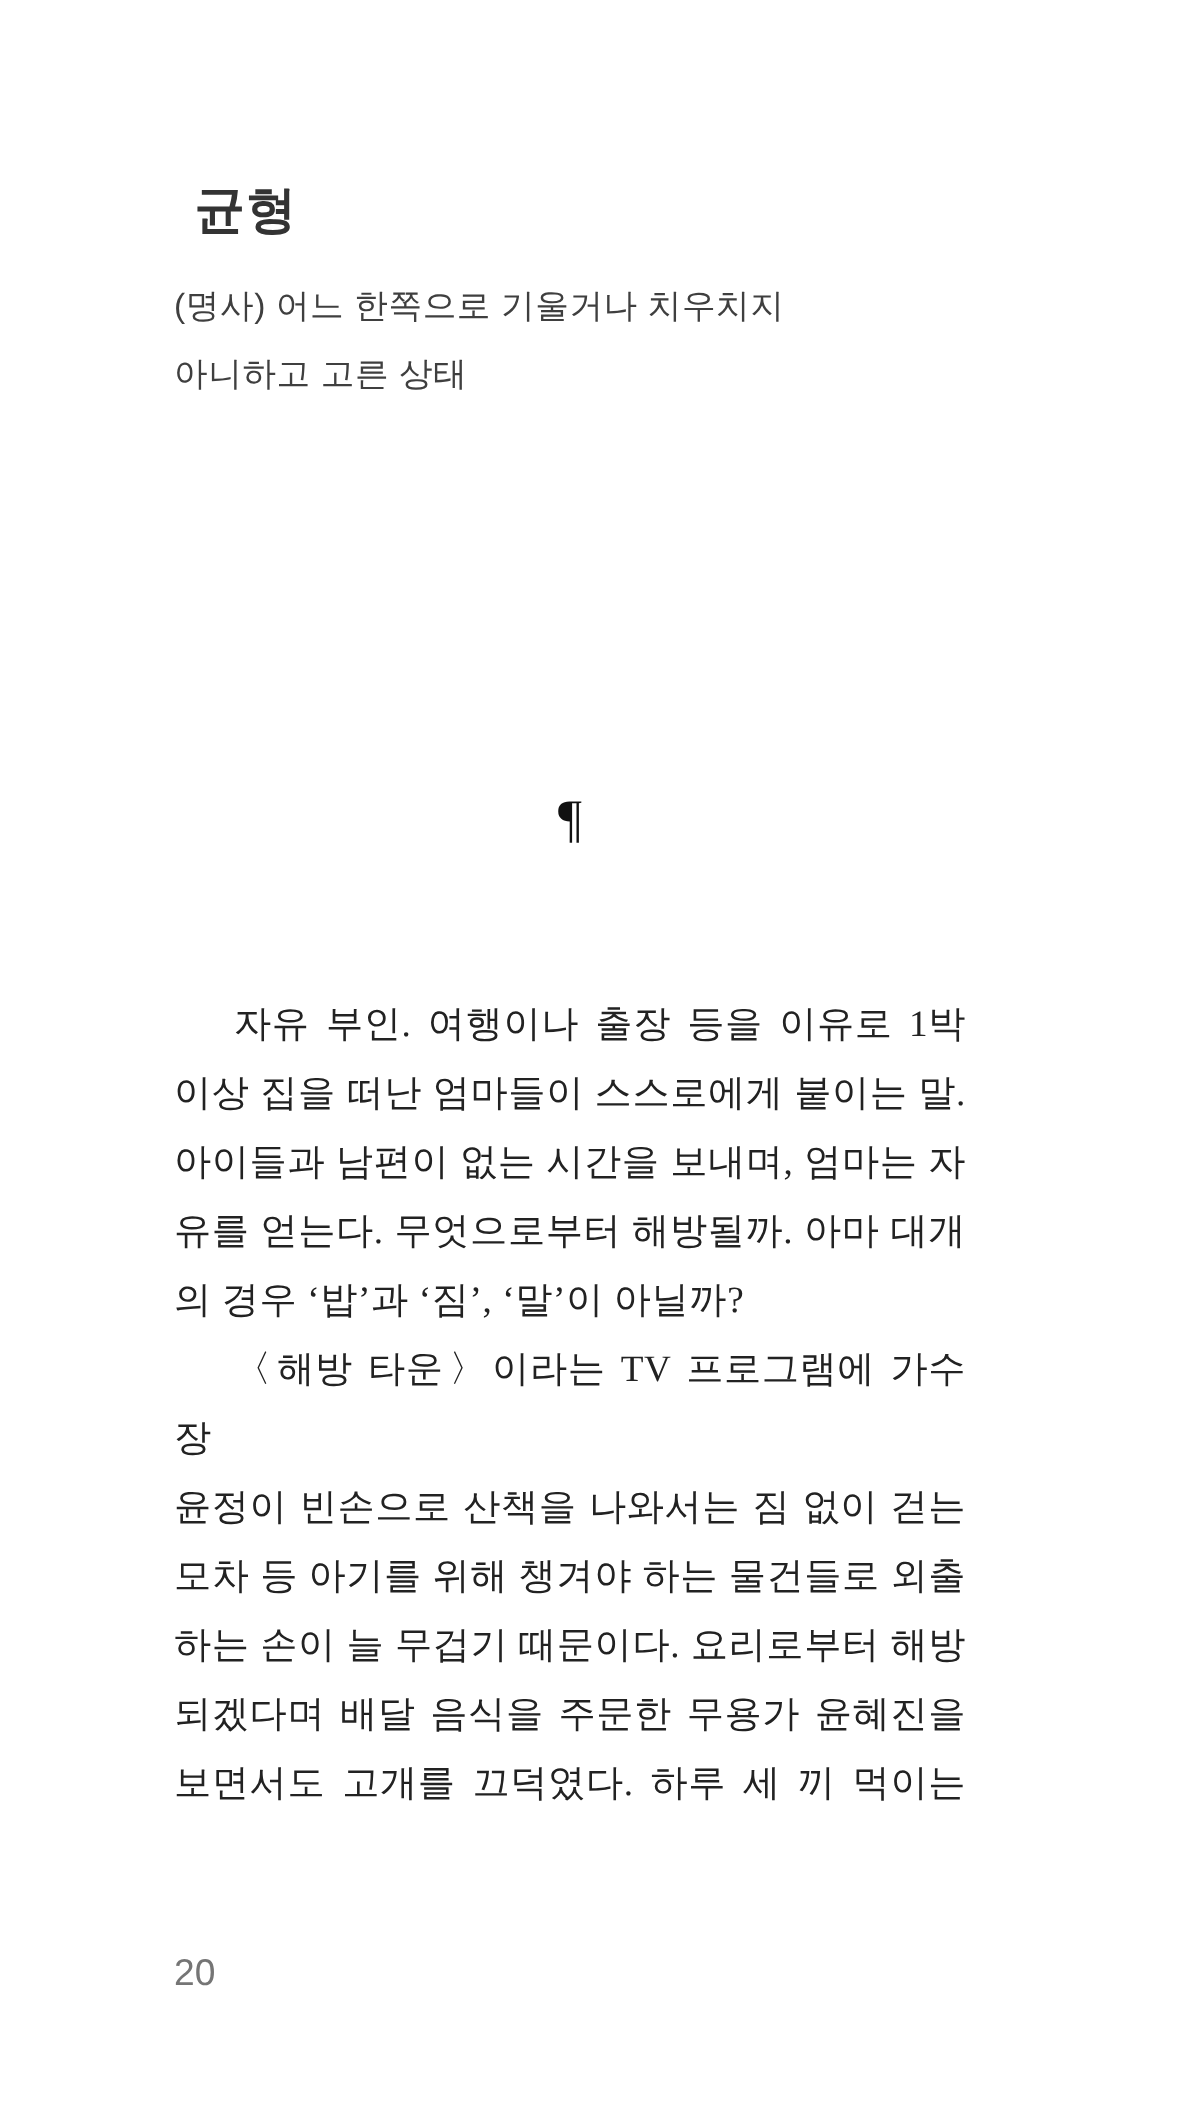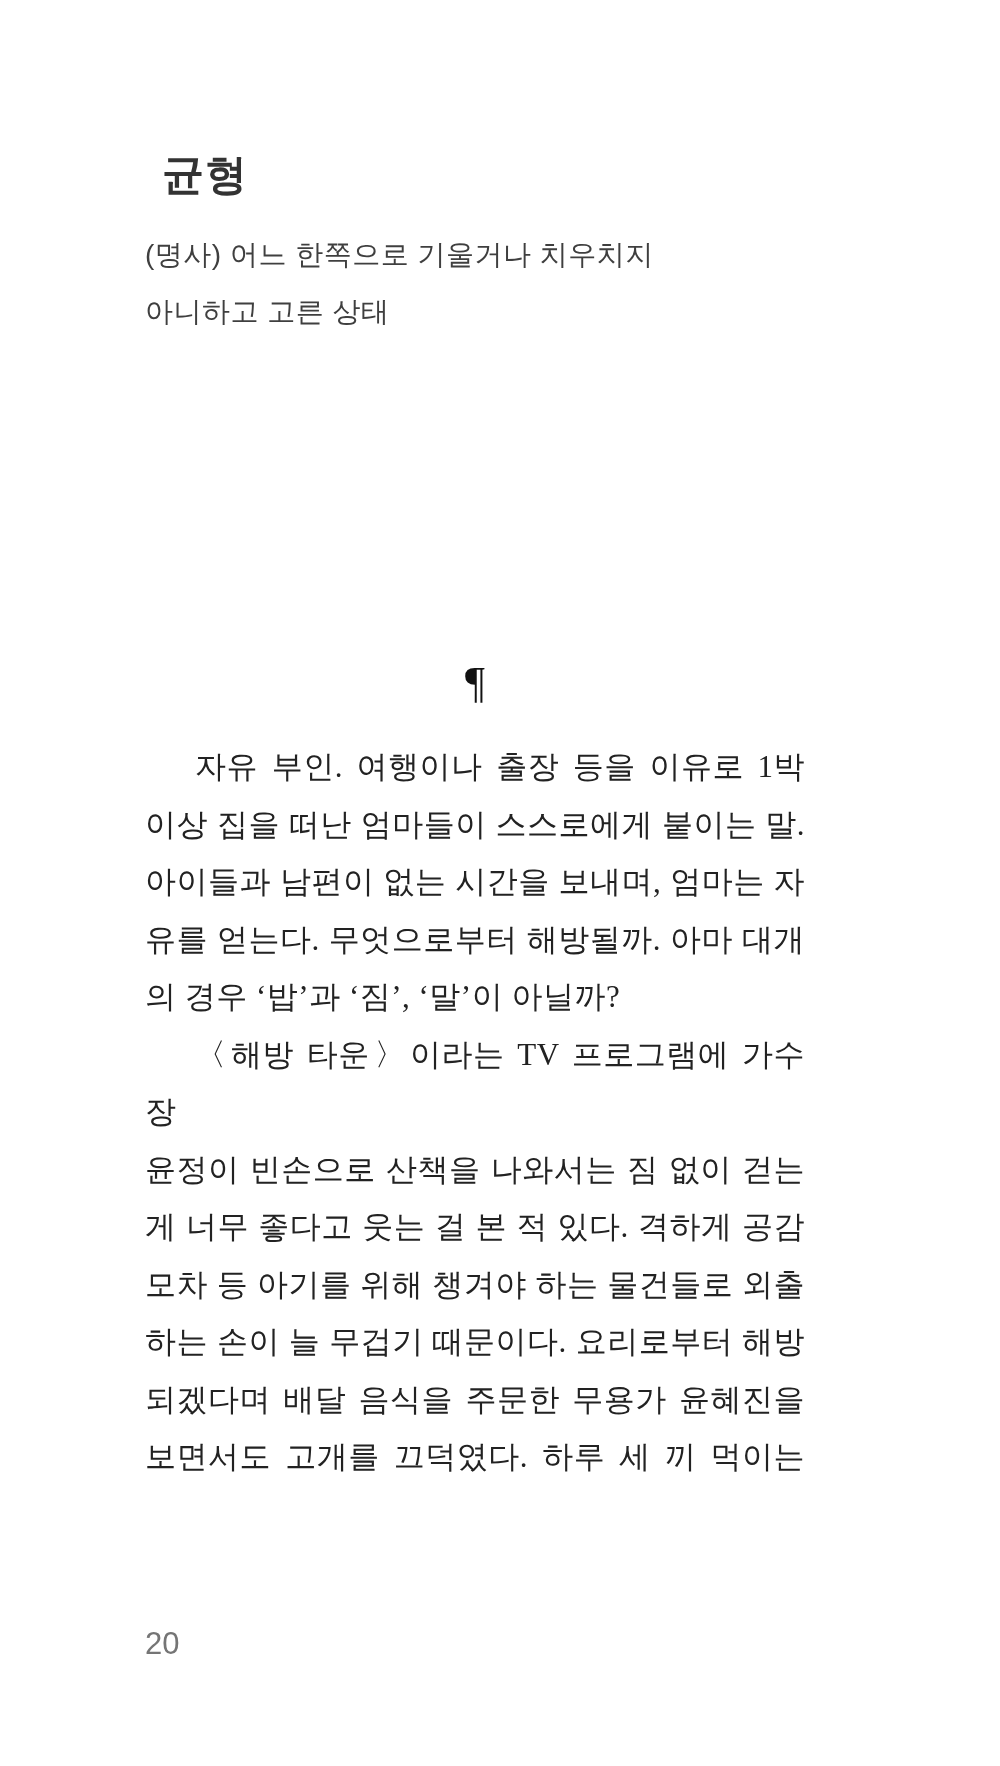--- a/index.html
+++ b/index.html
@@ -50,21 +50,21 @@
     width: 660px;
     text-align: center;
     font-family: "Liberation Serif", "DejaVu Serif", serif;
     font-size: 44px;
     line-height: 46px;
     color: #111111;
   }
   .body-text {
     position: absolute;
     left: 145px;
-    top: 738px;
+    top: 824px;
     width: 660px;
     color: #222222;
   }
   .line {
     font-family: "Liberation Serif", "DejaVu Serif", serif;
     font-size: 31px;
     line-height: 57.5px;
     letter-spacing: 0.5px;
     word-break: keep-all;
     text-align: justify;
@@ -101,21 +101,20 @@
   <div class="pilcrow">¶</div>
 
   <div class="body-text">
     <div class="line first">자유 부인. 여행이나 출장 등을 이유로 1박</div>
     <div class="line">이상 집을 떠난 엄마들이 스스로에게 붙이는 말.</div>
     <div class="line">아이들과 남편이 없는 시간을 보내며, 엄마는 자</div>
     <div class="line">유를 얻는다. 무엇으로부터 해방될까. 아마 대개</div>
     <div class="line para-end">의 경우 ‘밥’과 ‘짐’, ‘말’이 아닐까?</div>
     <div class="line first">〈해방 타운〉이라는 TV 프로그램에 가수 장</div>
     <div class="line">윤정이 빈손으로 산책을 나와서는 짐 없이 걷는</div>
-    <div class="line">게 너무 좋다고 웃는 걸 본 적 있다. 격하게 공감</div>
     <div class="line">모차 등 아기를 위해 챙겨야 하는 물건들로 외출</div>
     <div class="line">하는 손이 늘 무겁기 때문이다. 요리로부터 해방</div>
     <div class="line">되겠다며 배달 음식을 주문한 무용가 윤혜진을</div>
     <div class="line">보면서도 고개를 끄덕였다. 하루 세 끼 먹이는</div>
   </div>
 
   <div class="page-number">20</div>
 
 </div>
 

